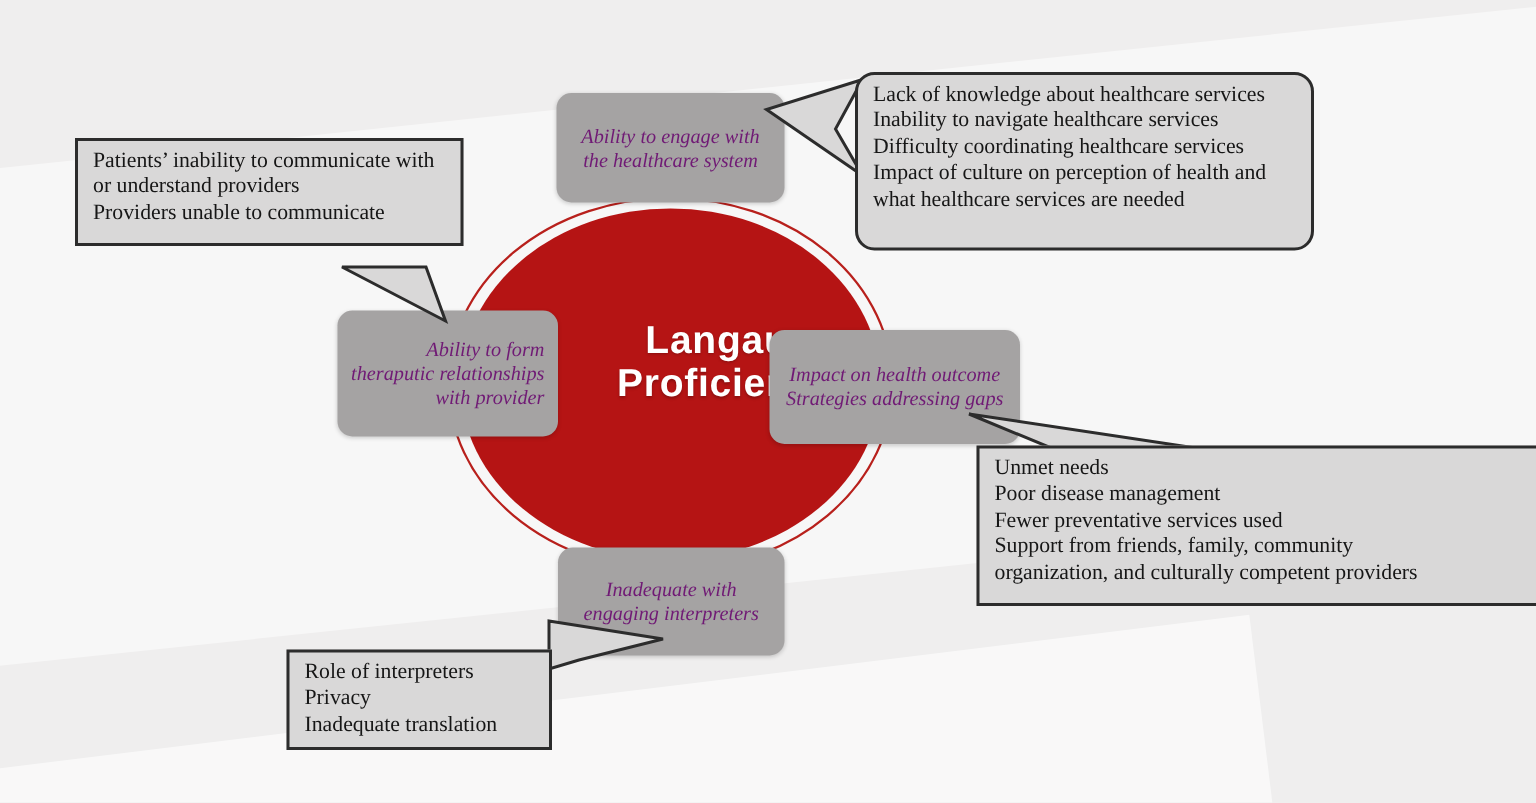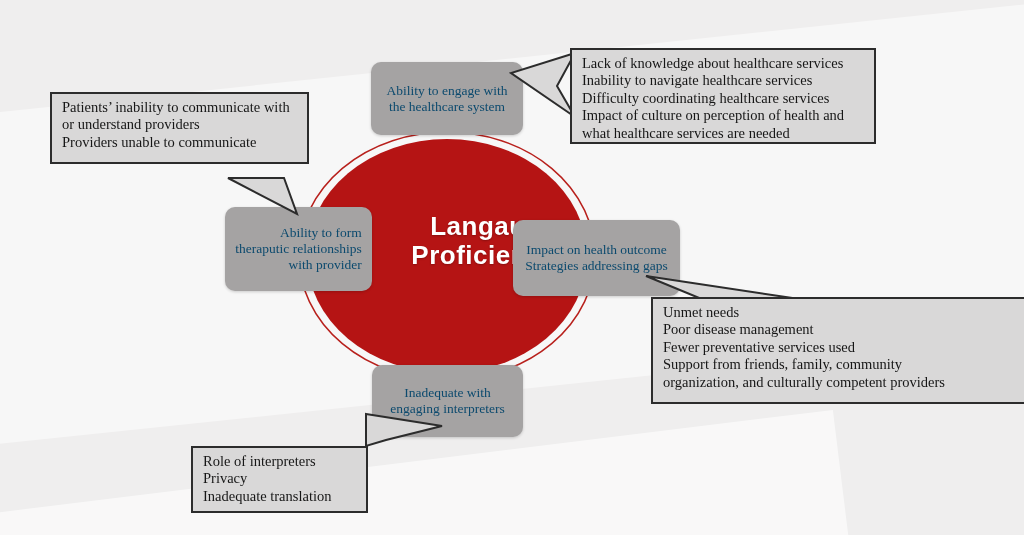--- a/index.html
+++ b/index.html
@@ -22,42 +22,43 @@
     text-align:right; color:#fff;
     font-family:"Liberation Sans", sans-serif; font-weight:bold;
     font-size:26px; line-height:1.1; letter-spacing:.5px;
     white-space:pre-line; text-shadow:0 1px 2px rgba(0,0,0,.25);
   }
 
   
   .gray-node{
     position:absolute; z-index:2; box-sizing:border-box;
     background:var(--node-gray,#a5a3a3); border-radius:10px;
-    color:#0c4a6e; font-size:13.5px; line-height:1.18; text-align:center;
+    color:#701a75; font-size:13.5px; line-height:1.18; text-align:center;
     display:flex; align-items:center; justify-content:center;
     white-space:pre-line; padding:4px 8px;
     box-shadow:0 1px 3px rgba(0,0,0,.18);
+    font-style:italic;
   }
   .node-engage{left:371px; top:62px; width:152px; height:73px;}
   .node-relationships{left:225px; top:207px; width:147px; height:84px;text-align:right;}
   .node-outcomes{left:513px; top:220px; width:167px; height:76px;}
   .node-interpreters{left:372px; top:365px; width:151px; height:72px;}
 
   
   .callout{
     position:absolute; z-index:4; box-sizing:border-box;
     background:var(--callout-gray,#d9d8d8);
     border:2px solid var(--line-dark,#2c2c2c);
     color:#161616; font-size:14.5px; line-height:1.2;
     padding:5px 10px; white-space:pre-line;
   }
-  .callout-engage{left:570px; top:48px; width:306px; height:96px;}
+  .callout-engage{left:570px; top:48px; width:306px; height:119px;border-radius:13px;}
   .callout-communication{left:50px; top:92px; width:259px; height:72px;}
   .callout-outcome{left:651px; top:297px; width:379px; height:107px;}
-  .callout-interpreter{left:191px; top:446px; width:177px; height:67px;}
+  .callout-interpreter{left:191px; top:433px; width:177px; height:67px;}
 </style>
 </head>
 <body>
 
 <div class="canvas">
 
   <div class="bg-band band-a"></div>
   <div class="bg-band band-b"></div>
 
   <svg class="layer z1" viewBox="0 0 1024 535">

